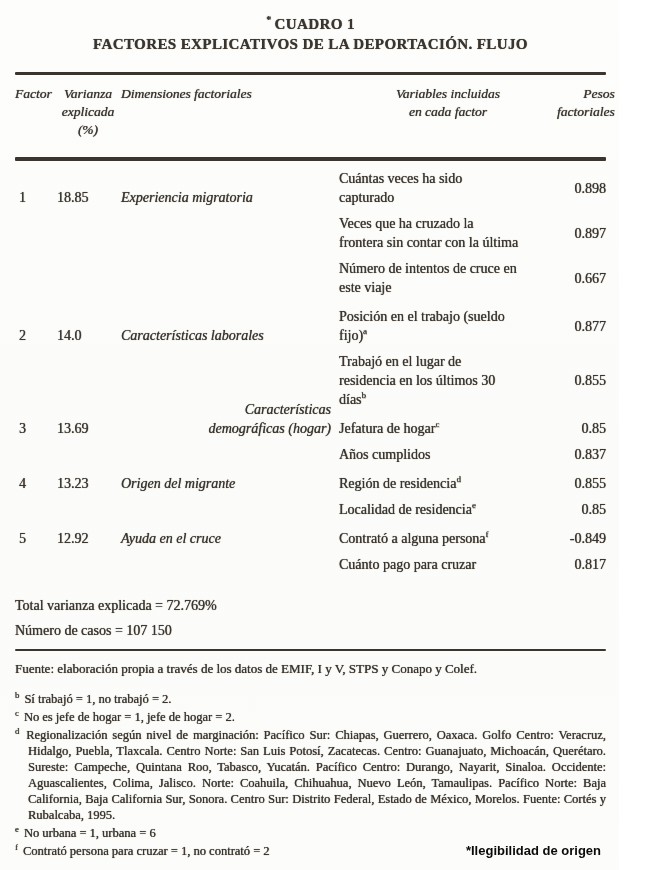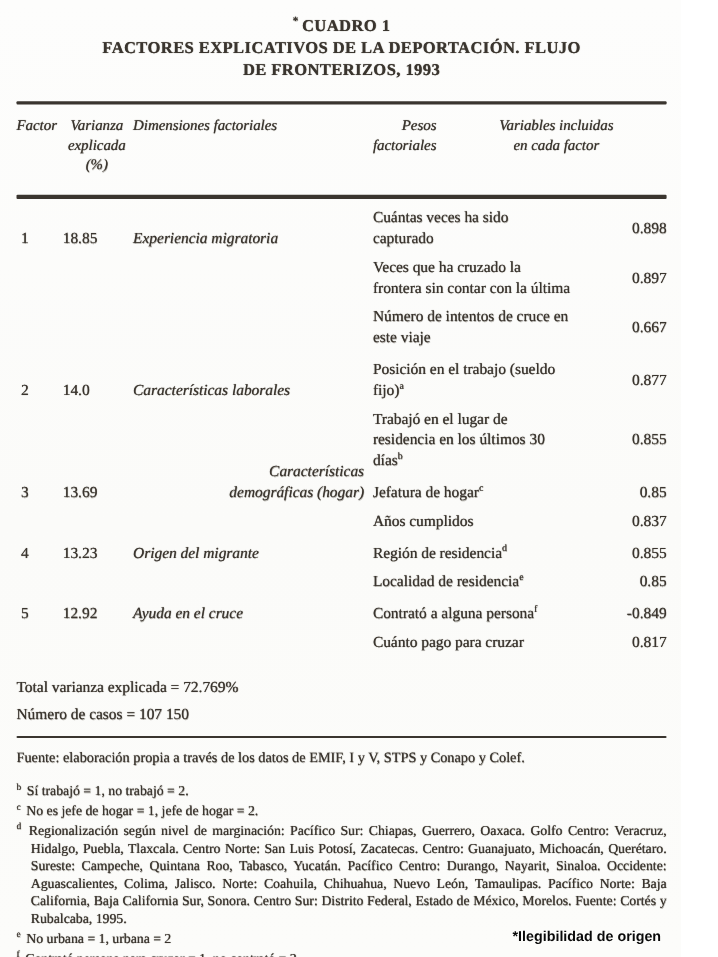--- a/index.html
+++ b/index.html
@@ -79,36 +79,35 @@
 </style>
 </head>
 <body>
 
 <div class="page">
   <div class="scan">
 
     <div class="title">
       <div><sup>*</sup><span>CUADRO 1</span></div>
       <div>FACTORES EXPLICATIVOS DE LA DEPORTACIÓN. FLUJO</div>
-      <div>DE FRONTERIZOS, 1993</div>
     </div>
 
     <div class="rule rule-top"></div>
 
     <div class="grow thead">
       <div>Factor</div>
       <div class="pre h-varianza">Varianza
 explicada
 (%)</div>
       <div>Dimensiones factoriales</div>
       <div class="h-varrow">
+        <div class="pre h-vars">Variables incluidas
+en cada factor</div>
         <div class="pre h-pesos">Pesos
 factoriales</div>
-        <div class="pre h-vars">Variables incluidas
-en cada factor</div>
       </div>
     </div>
 
     <div class="rule rule-thick"></div>
 
     <div id="tbody">
         <div class="grow">
           <div class="c-factor">1</div>
           <div class="c-var">18.85</div>
           <div class="c-dim pre">Experiencia migratoria</div>
@@ -202,20 +201,20 @@
     </div>
 
     <div class="rule rule-thin"></div>
 
     <div class="fuente">Fuente: elaboración propia a través de los datos de EMIF, I y V, STPS y Conapo y Colef.</div>
 
     <div class="footnotes">
         <div class="fn"><sup>b</sup><span> Sí trabajó = 1, no trabajó = 2.</span></div>
         <div class="fn"><sup>c</sup><span> No es jefe de hogar = 1, jefe de hogar = 2.</span></div>
         <div class="fn"><sup>d</sup><span> Regionalización según nivel de marginación: Pacífico Sur: Chiapas, Guerrero, Oaxaca. Golfo Centro: Veracruz, Hidalgo, Puebla, Tlaxcala. Centro Norte: San Luis Potosí, Zacatecas. Centro: Guanajuato, Michoacán, Querétaro. Sureste: Campeche, Quintana Roo, Tabasco, Yucatán. Pacífico Centro: Durango, Nayarit, Sinaloa. Occidente: Aguascalientes, Colima, Jalisco. Norte: Coahuila, Chihuahua, Nuevo León, Tamaulipas. Pacífico Norte: Baja California, Baja California Sur, Sonora. Centro Sur: Distrito Federal, Estado de México, Morelos. Fuente: Cortés y Rubalcaba, 1995.</span></div>
-        <div class="fn"><sup>e</sup><span> No urbana = 1, urbana = 2</span></div>
+        <div class="fn"><sup>e</sup><span> No urbana = 1, urbana = 6</span></div>
         <div class="fn"><sup>f</sup><span> Contrató persona para cruzar = 1, no contrató = 2</span></div>
       </div>
 
   </div>
 
   <div class="origin-note">*Ilegibilidad de origen</div>
 </div>
 
 </body></html>

